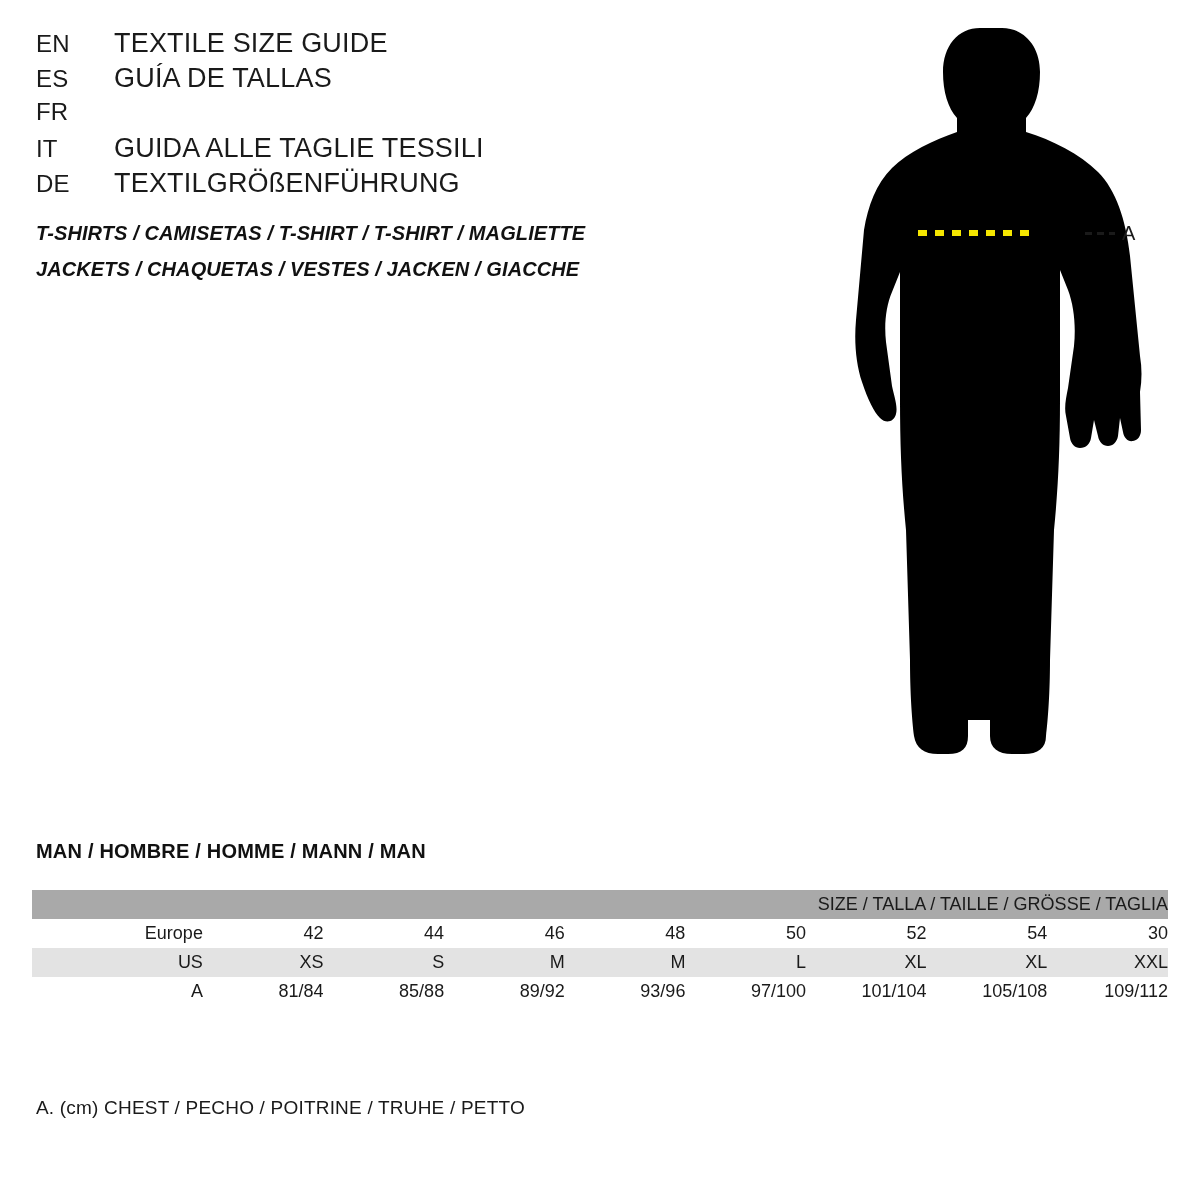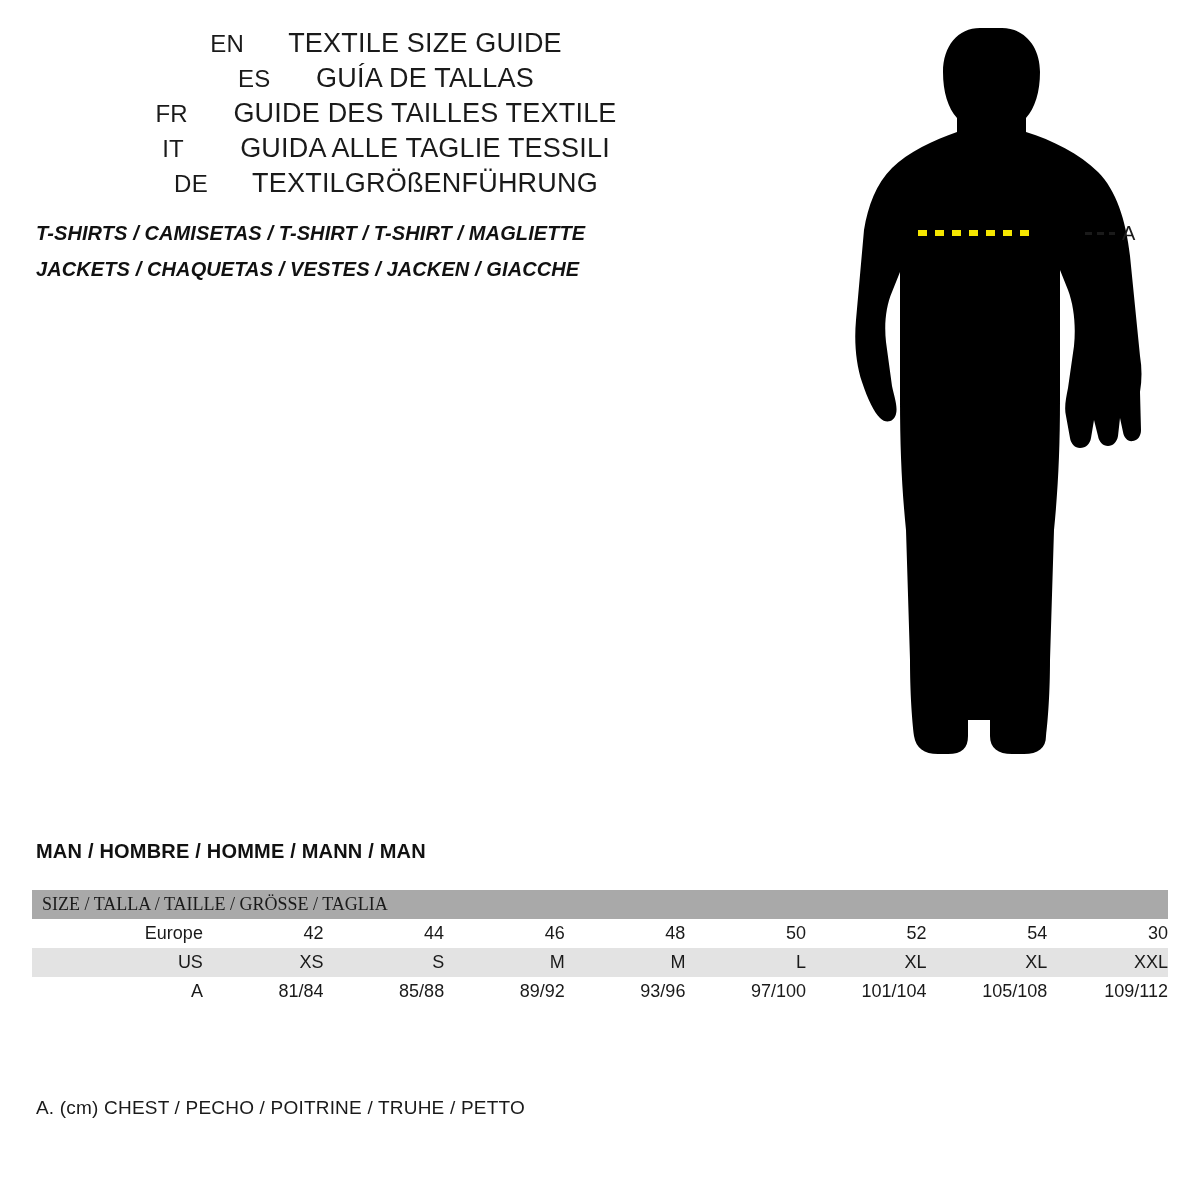--- a/index.html
+++ b/index.html
@@ -25,21 +25,20 @@
   .lang-block {
     position: absolute;
     left: 36px;
     top: 28px;
     width: 700px;
   }
   .lang-row {
     display: flex;
     align-items: baseline;
     height: 35px;
-    justify-content: center;
   }
   .lang-code {
     width: 78px;
     font-size: 24px;
     letter-spacing: 0.2px;
     color: #1a1a1a;
   }
   .lang-text {
     font-size: 27px;
     letter-spacing: 0.2px;
@@ -113,22 +112,21 @@
     vertical-align: middle;
     color: #1a1a1a;
   }
   .row-head td {
     background: #a9a9a9;
     font-size: 18px;
     height: 30px;
   }
   .row-head td:first-child {
     padding-left: 10px;
-    text-align: left;
-    font-family: Liberation Serif, serif;
+    text-align: right;
   }
   .row-light td { background: #ffffff; }
   .row-gray td { background: #e3e3e3; }
 
   td.label-cell {
     padding-left: 10px;
     text-align: right;
     width: 170px;
   }
   td.val-cell {
@@ -154,21 +152,20 @@
     <div class="lang-row">
       <span class="lang-code">EN</span>
       <span class="lang-text">TEXTILE SIZE GUIDE</span>
     </div>
     <div class="lang-row">
       <span class="lang-code">ES</span>
       <span class="lang-text">GUÍA DE TALLAS</span>
     </div>
     <div class="lang-row">
       <span class="lang-code">FR</span>
-      <span class="lang-text">GUIDE DES TAILLES TEXTILE</span>
     </div>
     <div class="lang-row">
       <span class="lang-code">IT</span>
       <span class="lang-text">GUIDA ALLE TAGLIE TESSILI</span>
     </div>
     <div class="lang-row">
       <span class="lang-code">DE</span>
       <span class="lang-text">TEXTILGRÖßENFÜHRUNG</span>
     </div>
   </div>

